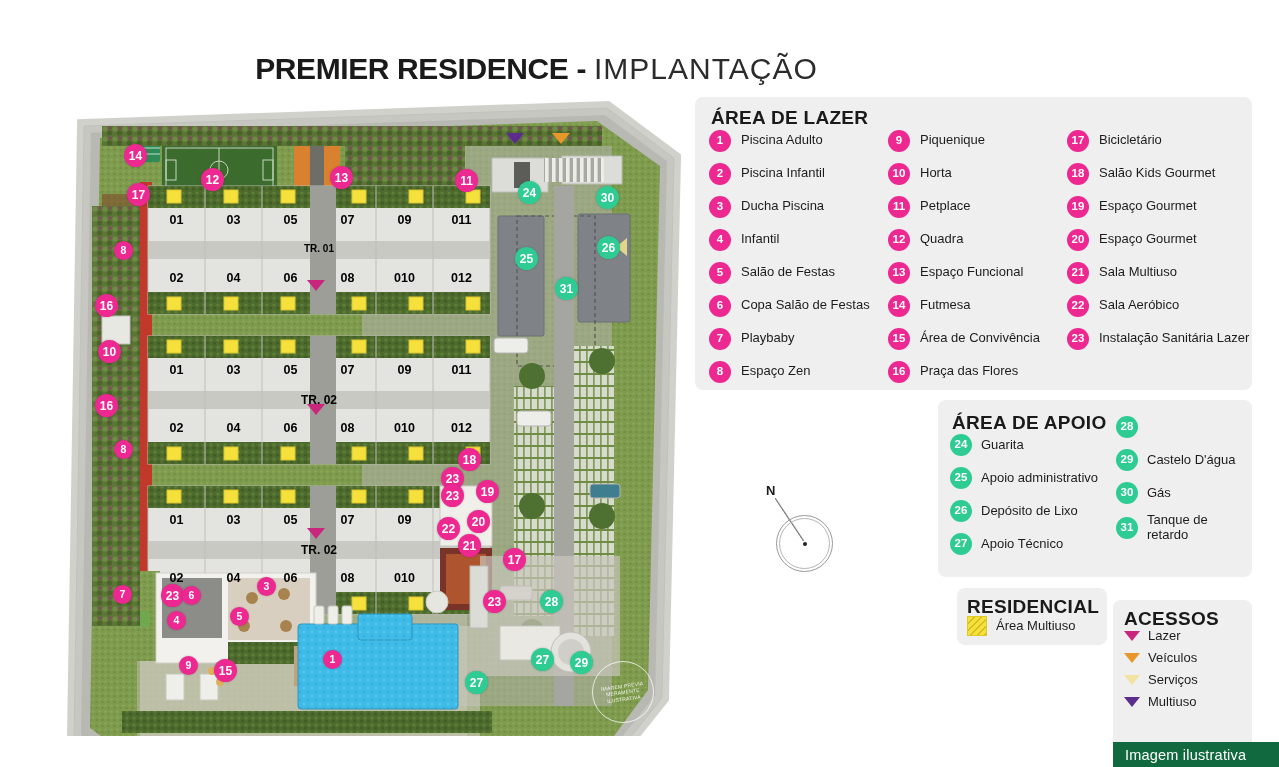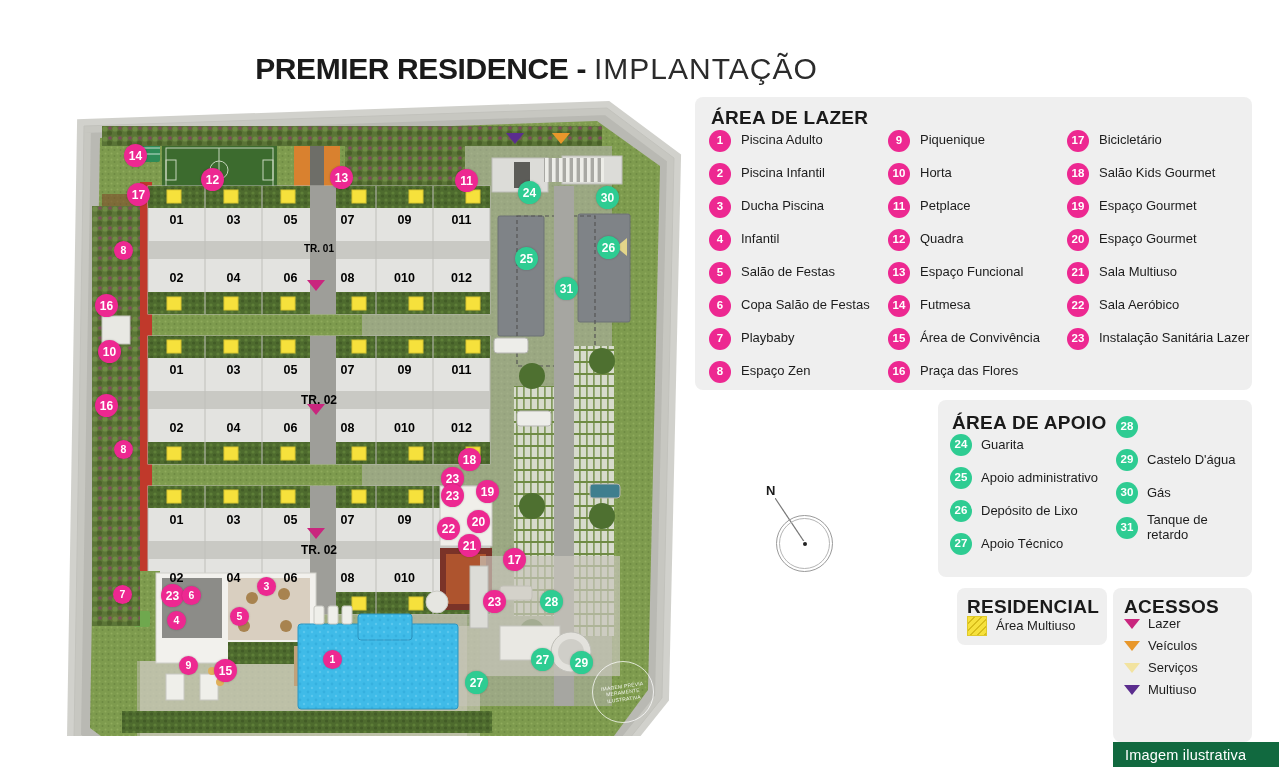--- a/index.html
+++ b/index.html
@@ -111,21 +111,21 @@
   .swatch-private {
     width: 20px; height: 20px; margin-right: 9px;
     background:
       repeating-linear-gradient(-45deg,
         rgba(190,160,0,.55) 0 1.5px, transparent 1.5px 5px),
       #F6E13C;
     border: 1px solid #E0C92B;
   }
 
   
-  #panel-acessos { left: 1113px; top: 588px; width: 139px; height: 154px; }
+  #panel-acessos { left: 1113px; top: 600px; width: 139px; height: 154px; }
   #panel-acessos .panel-title { position: absolute; left: 11px; top: 8px; }
   #acc-list { position: absolute; left: 11px; top: 26px; }
   #acc-list .leg-row { margin-bottom: 3px; min-height: 19px; }
   .acc-tri {
     flex: 0 0 auto; width: 0; height: 0; margin-right: 8px;
     border-left: 8px solid transparent;
     border-right: 8px solid transparent;
     border-top: 10px solid #888;
   }
   .acc-label { font-size: 13px; color: #1c1c1c; }

